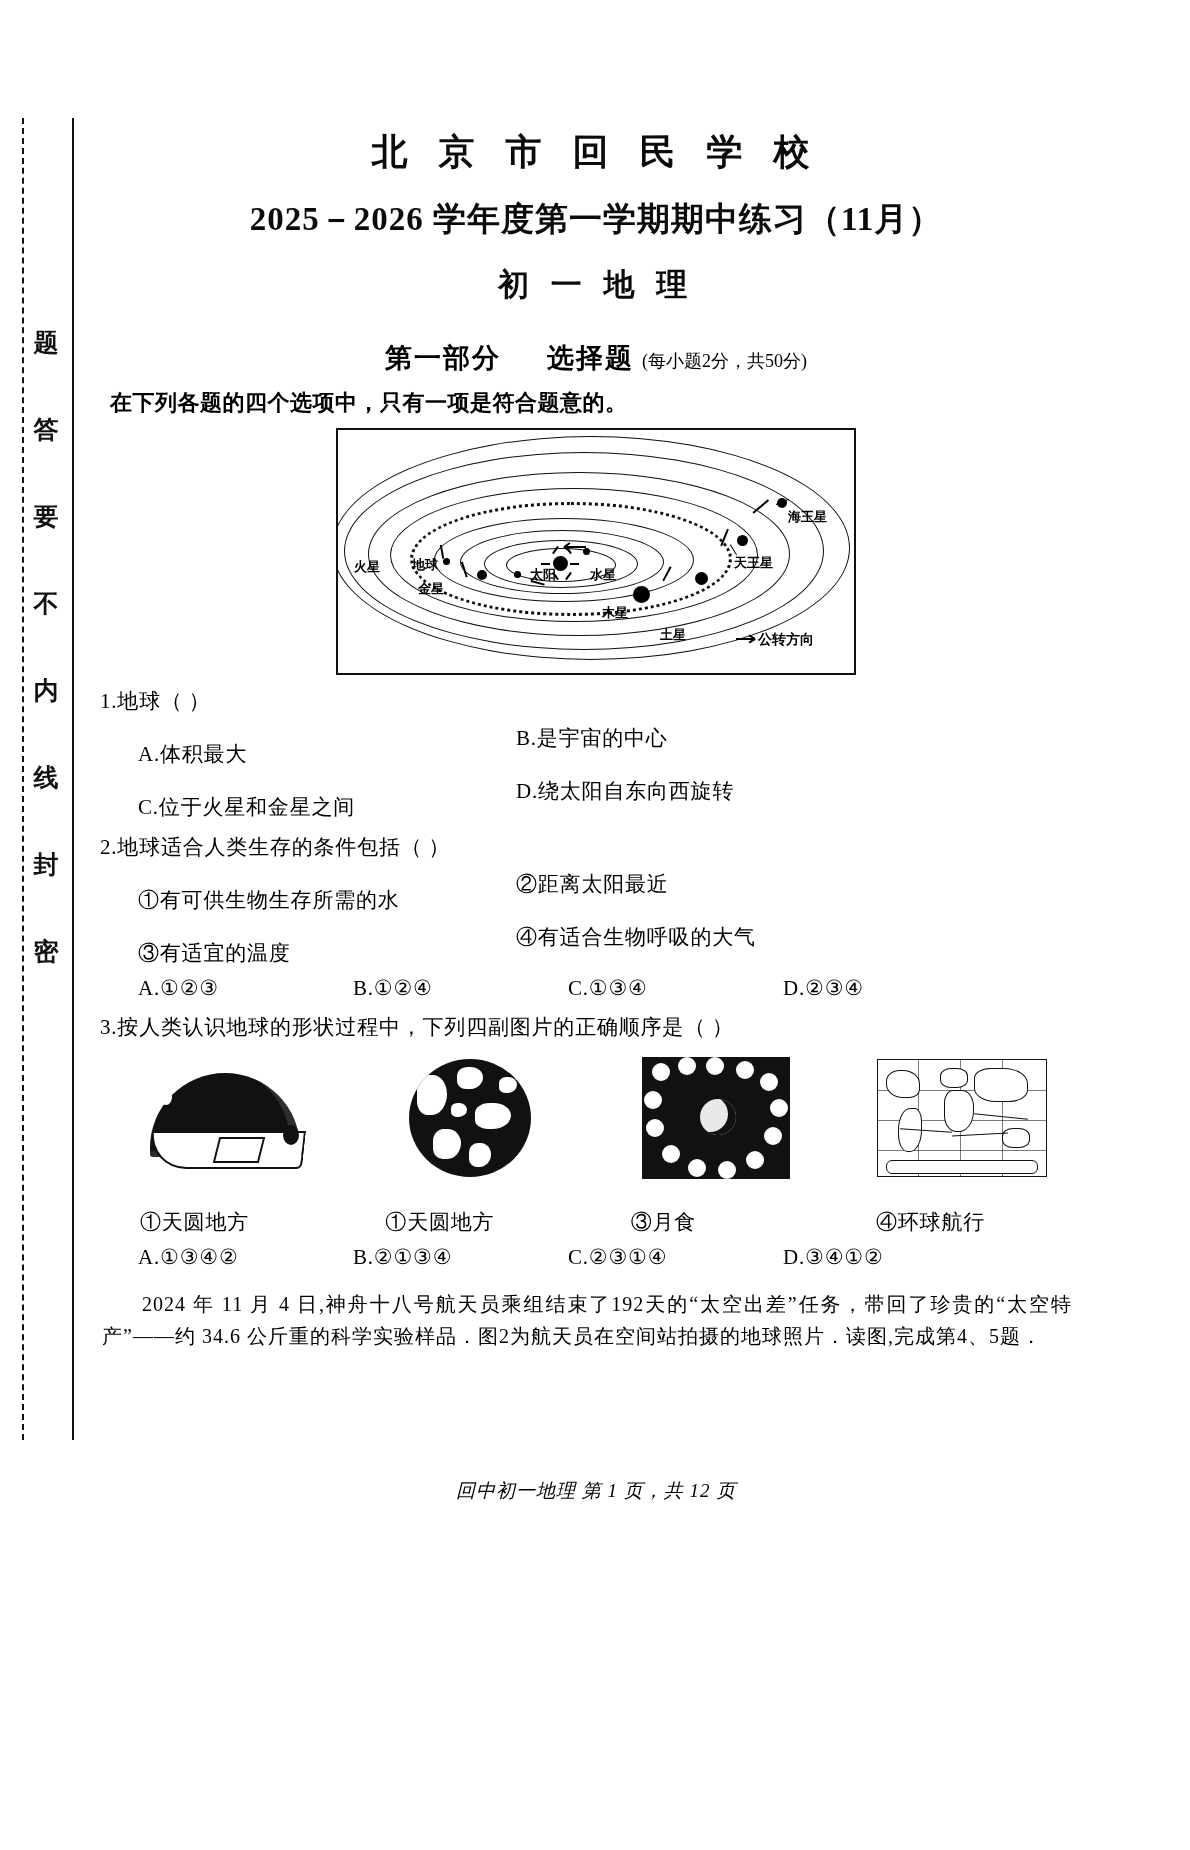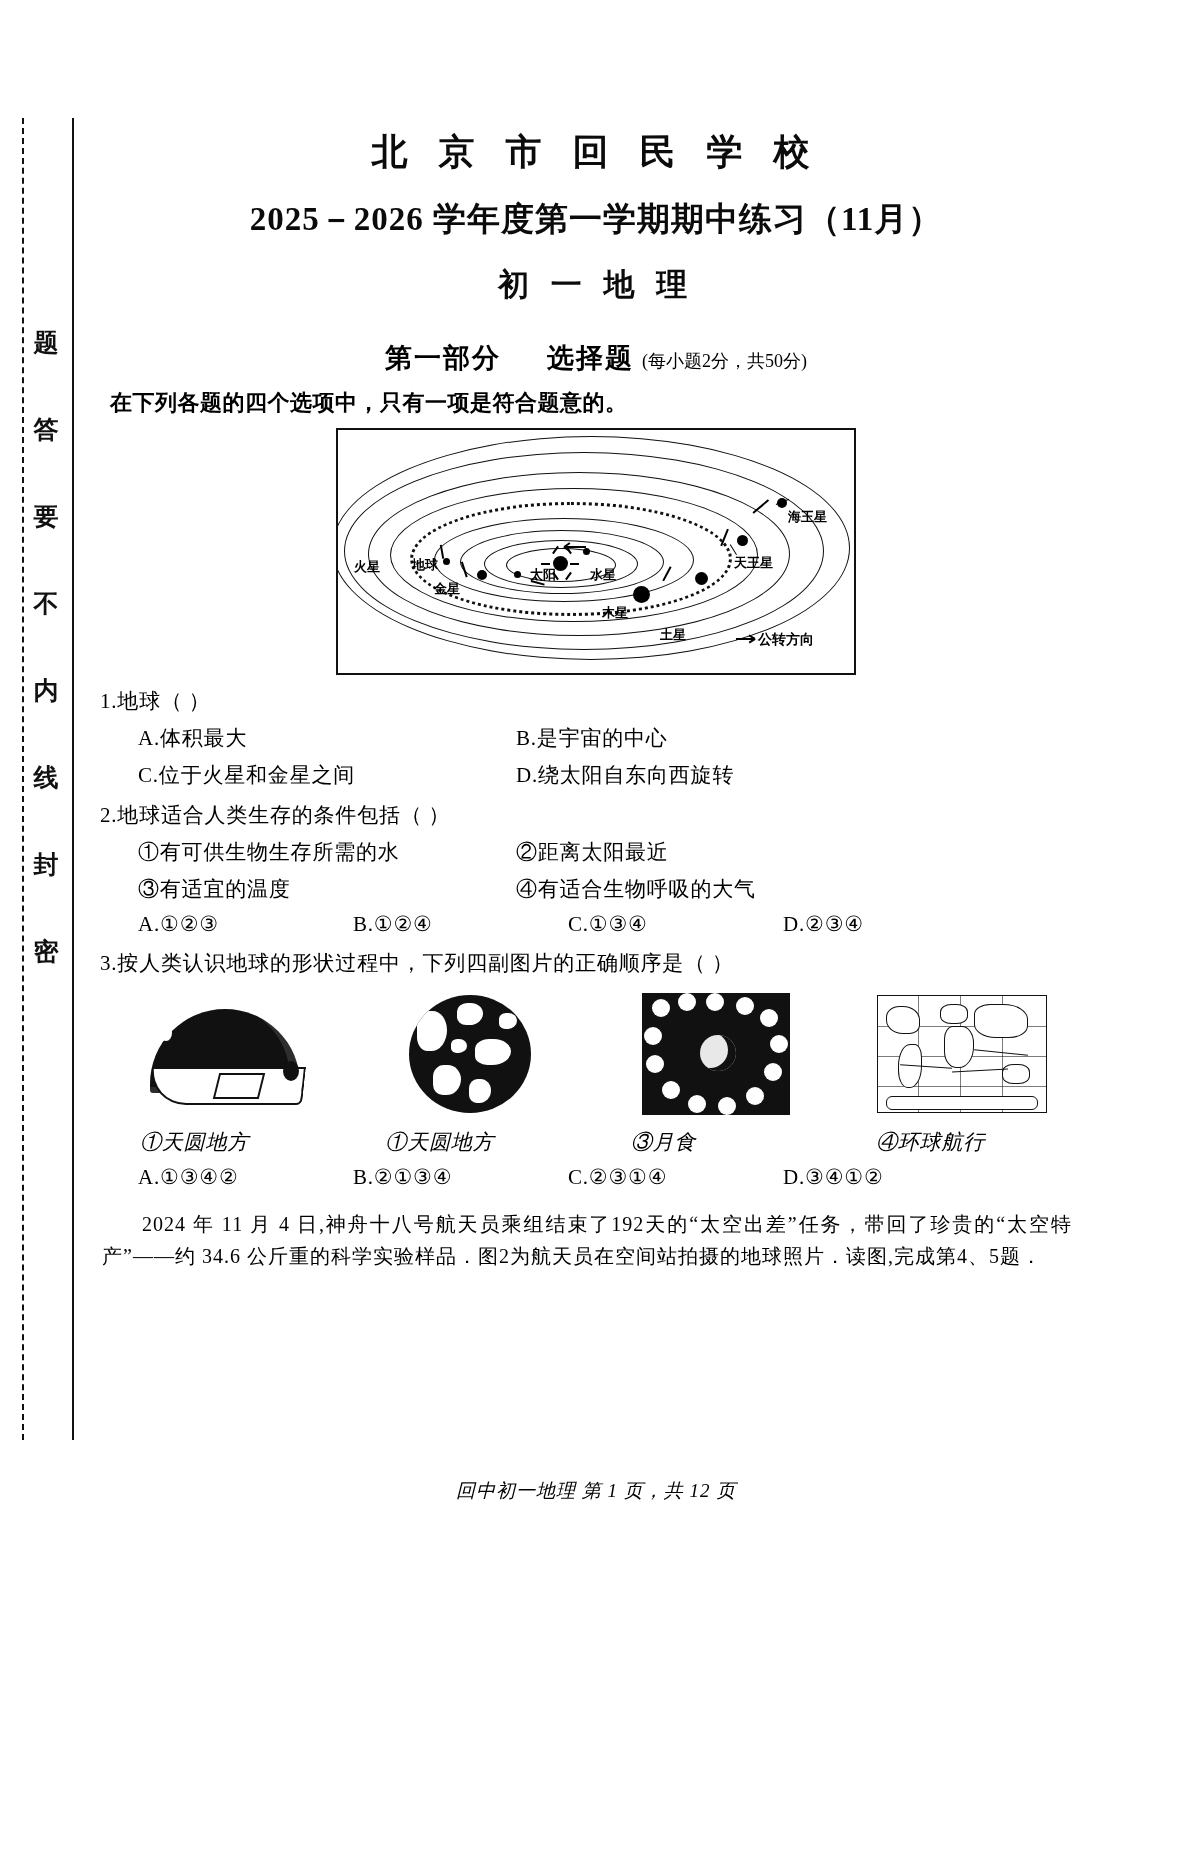--- a/index.html
+++ b/index.html
@@ -225,21 +225,21 @@
     padding-left: 4px;
   }
   .q-text { font-size: 21px; letter-spacing: 0.8px; }
   .opts2 {
     display: flex;
     margin-top: 9px;
     padding-left: 42px;
     font-size: 21px;
     letter-spacing: 0.8px;
   }
-  .opts2 > div:first-child { width: 378px; }
+  .opts2 > div:first-child { width: 378px; margin-top: 16px; }
   .opts4 {
     display: flex;
     margin-top: 9px;
     padding-left: 42px;
     font-size: 21px;
     letter-spacing: 0.8px;
   }
   .opts4 > div { width: 215px; }
   .opts4.wide > div { width: 215px; }
 
@@ -252,25 +252,24 @@
   }
   .q3-fig {
     width: 175px;
     height: 125px;
     position: relative;
     overflow: hidden;
   }
   .q3-captions {
     display: flex;
     justify-content: space-between;
-    margin-top: 12px;
+    margin-top: 28px;
     padding: 0 30px 0 44px;
     font-size: 21px;
     letter-spacing: 0.8px;
-    font-style: italic;
   }
   .q3-captions > div { width: 190px; }
 
   
   .dome {
     position: absolute;
     left: 12px; top: 18px;
     width: 150px; height: 84px;
     background: #111;
     border-radius: 150px 150px 6px 6px;
@@ -474,21 +473,21 @@
 
         <div class="arrow-line" style="left:193px; top:150px; width:14px; transform:rotate(15deg); transform-origin:left center;"></div>
         <div class="arrow-line" style="left:124px; top:131px; width:16px; transform:rotate(72deg); transform-origin:left center;"></div>
         <div class="arrow-line" style="left:103px; top:114px; width:14px; transform:rotate(80deg); transform-origin:left center;"></div>
         <div class="arrow-line" style="left:325px; top:150px; width:16px; transform:rotate(-62deg); transform-origin:left center;"></div>
         <div class="arrow-line" style="left:383px; top:115px; width:18px; transform:rotate(-68deg); transform-origin:left center;"></div>
         <div class="arrow-line" style="left:415px; top:82px; width:20px; transform:rotate(-40deg); transform-origin:left center;"></div>
 
         <div class="fig-label" style="left:192px; top:136px;">太阳</div>
         <div class="fig-label" style="left:252px; top:136px;">水星</div>
-        <div class="fig-label" style="left:96px; top:150px;">金星</div>
+        <div class="fig-label" style="left:80px; top:150px;">金星</div>
         <div class="fig-label" style="left:74px; top:126px;">地球</div>
         <div class="fig-label" style="left:16px; top:128px;">火星</div>
         <div class="fig-label" style="left:264px; top:174px;">木星</div>
         <div class="fig-label" style="left:322px; top:160px;margin-top:36px;">土星</div>
         <div class="fig-label" style="left:396px; top:124px;">天王星</div>
         <div class="fig-label" style="left:450px; top:62px;margin-top:16px;">海王星</div>
 
         <div class="leader" style="left:438px; top:74px; width:14px; transform:rotate(-22deg);"></div>
         <div class="leader" style="left:392px; top:114px; width:12px; transform:rotate(58deg);"></div>
 

